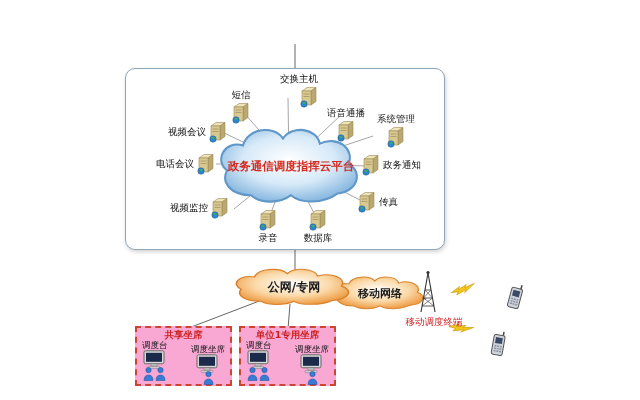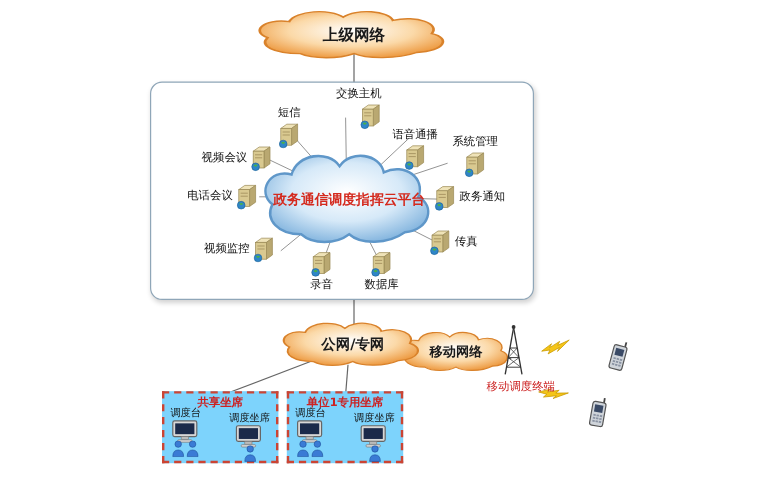--- a/index.html
+++ b/index.html
@@ -59,21 +59,21 @@
   .phone1{ left:508px; top:283px; transform:rotate(15deg); }
   .phone2{ left:491px; top:330px; transform:rotate(10deg); }
   .terminal-label {
     position:absolute; left:388px; top:316px; width:92px; text-align:center;
     font-size:9.5px; color:#cc2222; z-index:2; white-space:nowrap;
   }
 
   
   .seat-box {
     position:absolute; top:326px; width:97px; height:60px;
-    border:2px dashed #cc4433; background:#7dd3fc; z-index:3;
+    border:2px dashed #cc4433; background:#f9a8d4; z-index:3;
   }
   .box1 { left:135px; }
   .box2 { left:239px; }
   .seat-title {
     position:absolute; left:0; top:1px; width:100%; text-align:center;
     font-size:9.5px; font-weight:bold; color:#cc2222; white-space:nowrap;
   }
   .console { position:absolute; display:flex; flex-direction:column; align-items:center; }
   .console-a { left:5px;  top:12px; }
   .console-b { left:54px; top:16px; }
@@ -88,33 +88,20 @@
 <div class="stage">
 
   <svg class="connectors" width="640" height="400">
     <line x1="295" y1="44" x2="295" y2="69"></line>
     <line x1="295" y1="249" x2="295" y2="280"></line>
     <line x1="262" y1="300" x2="186" y2="329"></line>
     <line x1="290" y1="304" x2="288" y2="329"></line>
     <line x1="406" y1="294" x2="426" y2="299"></line>
   </svg>
 
-  <div class="cloud top-cloud">
-      <svg viewBox="0 0 200 100" preserveAspectRatio="none">
-        <defs>
-          <radialGradient id="cg0" cx="50%" cy="42%" r="62%">
-            <stop offset="0%" stop-color="#ffffff"></stop>
-            <stop offset="55%" stop-color="#fbd9a8"></stop>
-            <stop offset="100%" stop-color="#ec9539"></stop>
-          </radialGradient>
-        </defs>
-        <path d="M 50 84 C 26 84 12 70 20 55 C 4 44 16 20 40 26 C 46 6 78 2 90 18 C 102 2 132 6 136 24 C 158 14 180 30 172 48 C 190 56 184 80 158 82 C 140 94 112 94 100 84 C 86 94 62 94 50 84 Z" fill="url(#cg0)" stroke="#d9822b" stroke-width="2.5"></path>
-      </svg>
-    <span class="cloud-label">上级网络</span>
-  </div>
 
   <div class="main-box">
     <svg class="spokes" viewBox="0 0 320 182">
       <line x1="162" y1="29" x2="163" y2="95"></line>
       <line x1="118" y1="44" x2="163" y2="95"></line>
       <line x1="215" y1="46" x2="163" y2="95"></line>
       <line x1="96" y1="63" x2="163" y2="95"></line>
       <line x1="247" y1="67" x2="163" y2="95"></line>
       <line x1="90" y1="95" x2="163" y2="95"></line>
       <line x1="242" y1="97" x2="163" y2="95"></line>

